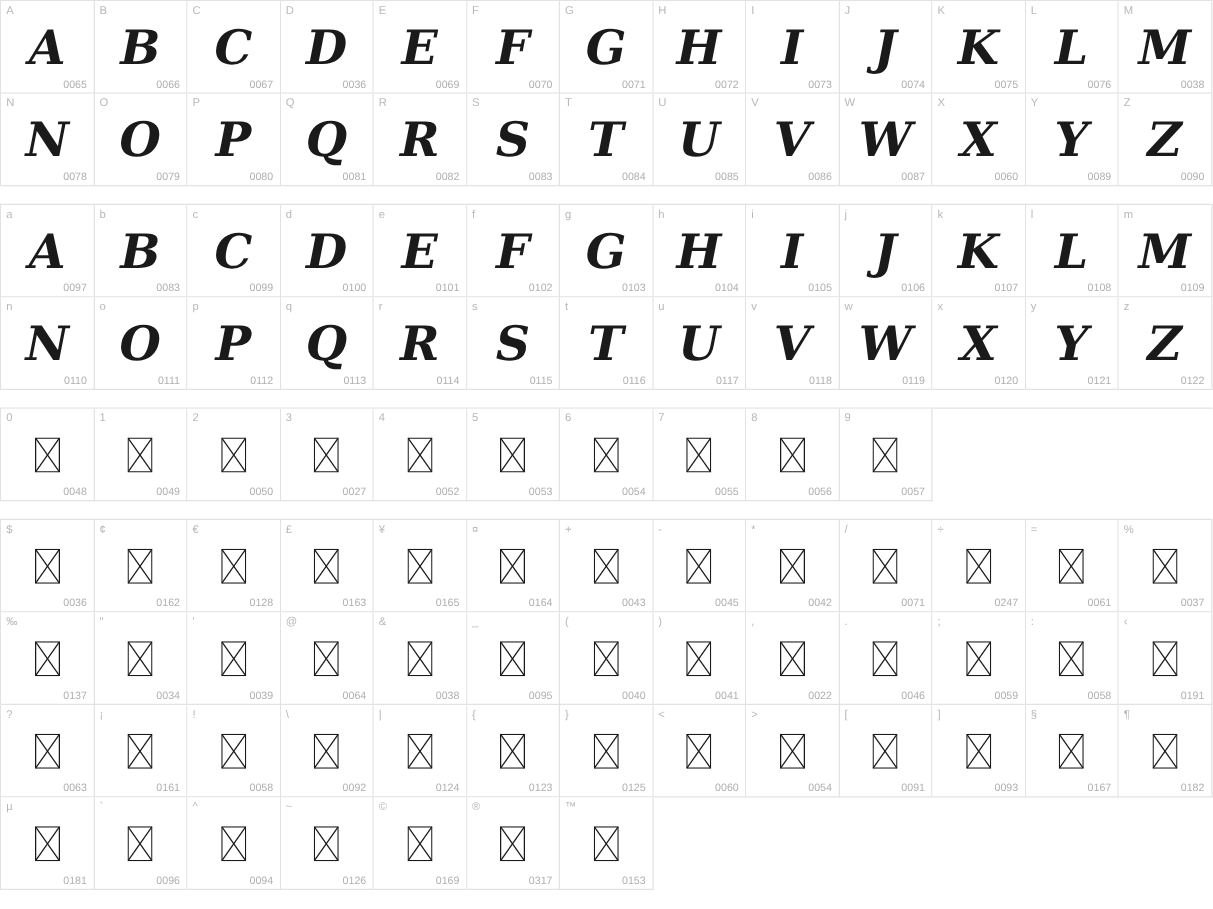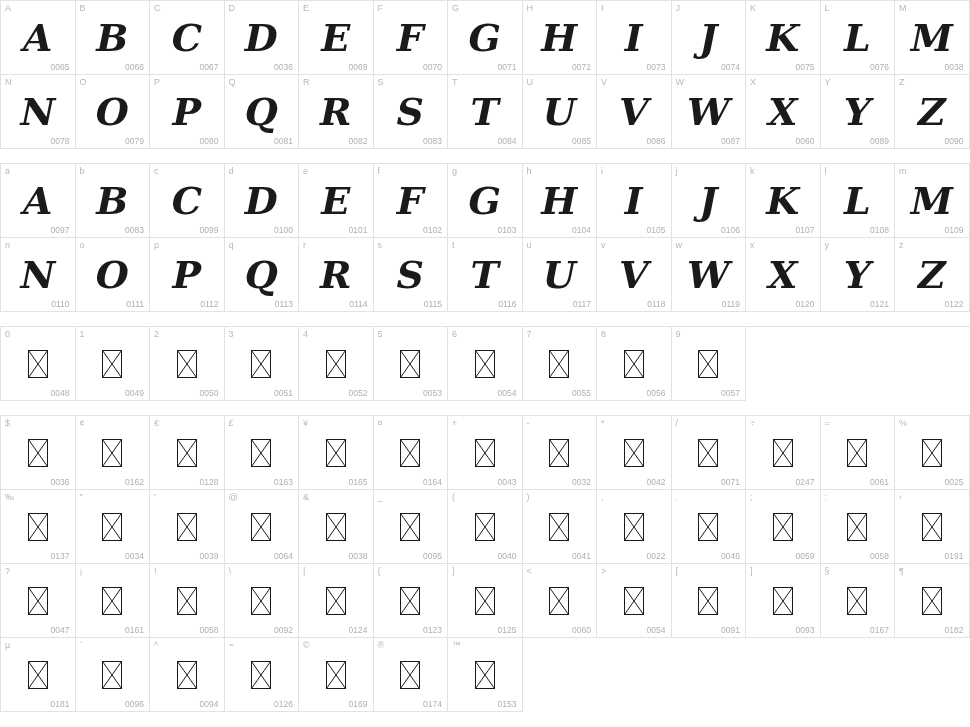--- a/index.html
+++ b/index.html
@@ -390,21 +390,21 @@
       </div>
       <div class="cell">
         <span class="corner">3</span>
         <span class="notdef">
           <svg width="20" height="28" viewBox="0 0 20 28">
             <rect x="0.5" y="0.5" width="19" height="27" fill="none" stroke="#1a1a1a" stroke-width="1"></rect>
             <line x1="0.5" y1="0.5" x2="19.5" y2="27.5" stroke="#1a1a1a" stroke-width="1"></line>
             <line x1="19.5" y1="0.5" x2="0.5" y2="27.5" stroke="#1a1a1a" stroke-width="1"></line>
           </svg>
         </span>
-        <span class="code">0051</span>
+        <span class="code">0027</span>
       </div>
       <div class="cell">
         <span class="corner">4</span>
         <span class="notdef">
           <svg width="20" height="28" viewBox="0 0 20 28">
             <rect x="0.5" y="0.5" width="19" height="27" fill="none" stroke="#1a1a1a" stroke-width="1"></rect>
             <line x1="0.5" y1="0.5" x2="19.5" y2="27.5" stroke="#1a1a1a" stroke-width="1"></line>
             <line x1="19.5" y1="0.5" x2="0.5" y2="27.5" stroke="#1a1a1a" stroke-width="1"></line>
           </svg>
         </span>
@@ -546,21 +546,21 @@
       </div>
       <div class="cell">
         <span class="corner">-</span>
         <span class="notdef">
           <svg width="20" height="28" viewBox="0 0 20 28">
             <rect x="0.5" y="0.5" width="19" height="27" fill="none" stroke="#1a1a1a" stroke-width="1"></rect>
             <line x1="0.5" y1="0.5" x2="19.5" y2="27.5" stroke="#1a1a1a" stroke-width="1"></line>
             <line x1="19.5" y1="0.5" x2="0.5" y2="27.5" stroke="#1a1a1a" stroke-width="1"></line>
           </svg>
         </span>
-        <span class="code">0032</span>
+        <span class="code">0045</span>
       </div>
       <div class="cell">
         <span class="corner">*</span>
         <span class="notdef">
           <svg width="20" height="28" viewBox="0 0 20 28">
             <rect x="0.5" y="0.5" width="19" height="27" fill="none" stroke="#1a1a1a" stroke-width="1"></rect>
             <line x1="0.5" y1="0.5" x2="19.5" y2="27.5" stroke="#1a1a1a" stroke-width="1"></line>
             <line x1="19.5" y1="0.5" x2="0.5" y2="27.5" stroke="#1a1a1a" stroke-width="1"></line>
           </svg>
         </span>
@@ -601,21 +601,21 @@
       </div>
       <div class="cell">
         <span class="corner">%</span>
         <span class="notdef">
           <svg width="20" height="28" viewBox="0 0 20 28">
             <rect x="0.5" y="0.5" width="19" height="27" fill="none" stroke="#1a1a1a" stroke-width="1"></rect>
             <line x1="0.5" y1="0.5" x2="19.5" y2="27.5" stroke="#1a1a1a" stroke-width="1"></line>
             <line x1="19.5" y1="0.5" x2="0.5" y2="27.5" stroke="#1a1a1a" stroke-width="1"></line>
           </svg>
         </span>
-        <span class="code">0025</span>
+        <span class="code">0037</span>
       </div>
       <div class="cell">
         <span class="corner">‰</span>
         <span class="notdef">
           <svg width="20" height="28" viewBox="0 0 20 28">
             <rect x="0.5" y="0.5" width="19" height="27" fill="none" stroke="#1a1a1a" stroke-width="1"></rect>
             <line x1="0.5" y1="0.5" x2="19.5" y2="27.5" stroke="#1a1a1a" stroke-width="1"></line>
             <line x1="19.5" y1="0.5" x2="0.5" y2="27.5" stroke="#1a1a1a" stroke-width="1"></line>
           </svg>
         </span>
@@ -755,21 +755,21 @@
       </div>
       <div class="cell">
         <span class="corner">?</span>
         <span class="notdef">
           <svg width="20" height="28" viewBox="0 0 20 28">
             <rect x="0.5" y="0.5" width="19" height="27" fill="none" stroke="#1a1a1a" stroke-width="1"></rect>
             <line x1="0.5" y1="0.5" x2="19.5" y2="27.5" stroke="#1a1a1a" stroke-width="1"></line>
             <line x1="19.5" y1="0.5" x2="0.5" y2="27.5" stroke="#1a1a1a" stroke-width="1"></line>
           </svg>
         </span>
-        <span class="code">0047</span>
+        <span class="code">0063</span>
       </div>
       <div class="cell">
         <span class="corner">¡</span>
         <span class="notdef">
           <svg width="20" height="28" viewBox="0 0 20 28">
             <rect x="0.5" y="0.5" width="19" height="27" fill="none" stroke="#1a1a1a" stroke-width="1"></rect>
             <line x1="0.5" y1="0.5" x2="19.5" y2="27.5" stroke="#1a1a1a" stroke-width="1"></line>
             <line x1="19.5" y1="0.5" x2="0.5" y2="27.5" stroke="#1a1a1a" stroke-width="1"></line>
           </svg>
         </span>
@@ -953,21 +953,21 @@
       </div>
       <div class="cell">
         <span class="corner">®</span>
         <span class="notdef">
           <svg width="20" height="28" viewBox="0 0 20 28">
             <rect x="0.5" y="0.5" width="19" height="27" fill="none" stroke="#1a1a1a" stroke-width="1"></rect>
             <line x1="0.5" y1="0.5" x2="19.5" y2="27.5" stroke="#1a1a1a" stroke-width="1"></line>
             <line x1="19.5" y1="0.5" x2="0.5" y2="27.5" stroke="#1a1a1a" stroke-width="1"></line>
           </svg>
         </span>
-        <span class="code">0174</span>
+        <span class="code">0317</span>
       </div>
       <div class="cell">
         <span class="corner">™</span>
         <span class="notdef">
           <svg width="20" height="28" viewBox="0 0 20 28">
             <rect x="0.5" y="0.5" width="19" height="27" fill="none" stroke="#1a1a1a" stroke-width="1"></rect>
             <line x1="0.5" y1="0.5" x2="19.5" y2="27.5" stroke="#1a1a1a" stroke-width="1"></line>
             <line x1="19.5" y1="0.5" x2="0.5" y2="27.5" stroke="#1a1a1a" stroke-width="1"></line>
           </svg>
         </span>

